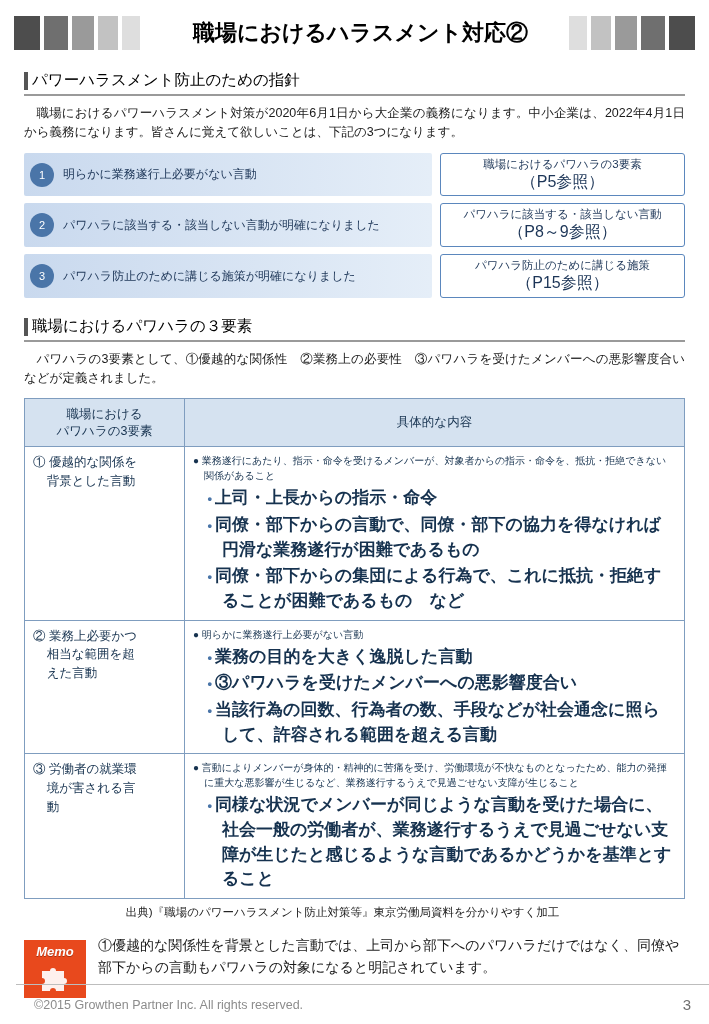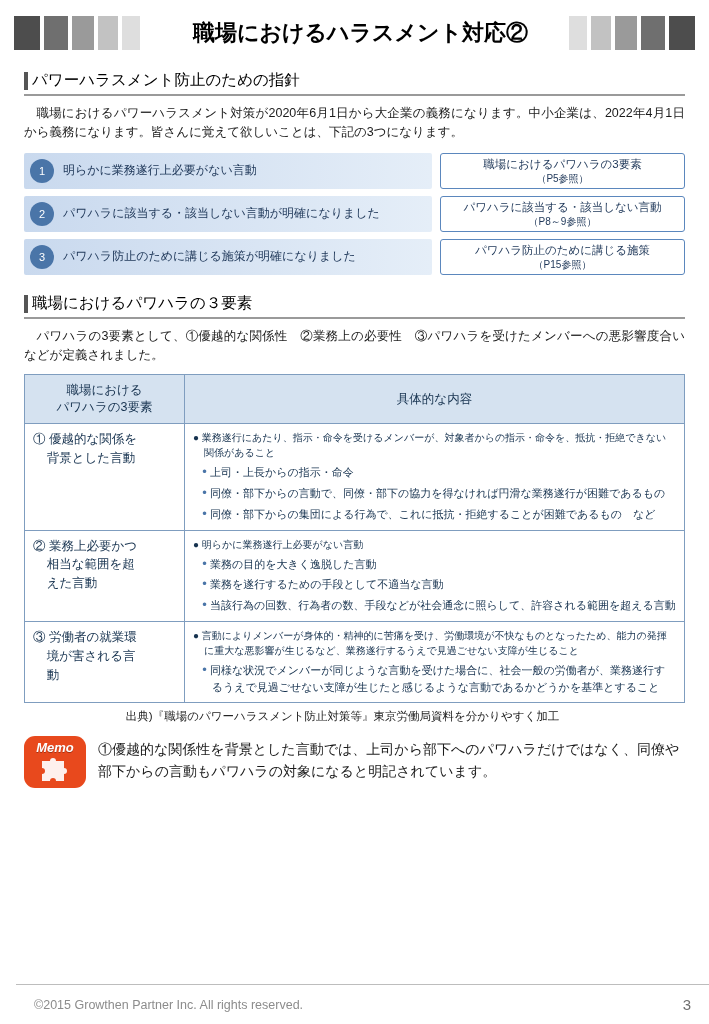--- a/index.html
+++ b/index.html
@@ -141,21 +141,21 @@
     display: flex;
     flex-direction: column;
     align-items: center;
     justify-content: center;
     text-align: center;
     padding: 3px 4px;
     font-size: 11.5px;
     color: #1c3557;
     line-height: 1.3;
   }
-  .point-right .sub { font-size: 10px; }
+  .point-right .sub { font-size: 16px; }
 
   
   .tbl {
     margin: 9px 24px 0 24px;
     width: calc(100% - 48px);
     border-collapse: collapse;
     table-layout: fixed;
   }
   .tbl th, .tbl td {
     border: 1px solid #7f9dbf;
@@ -181,26 +181,27 @@
   .cell-head .ind { display: block; padding-left: 1.1em; text-indent: -1.1em; }
   .bullet-main {
     font-size: 10px;
     line-height: 1.5;
     color: #16324f;
     padding-left: 1.1em;
     text-indent: -1.1em;
     margin: 0 0 3px 0;
   }
   .bullet-sub {
-    font-size: 11px;
+    font-size: 17px;
     line-height: 1.45;
     color: #16324f;
     padding-left: 1.7em;
     text-indent: -0.85em;
     margin: 2px 0 0 0;
+    font-weight: bold;
   }
   .bullet-sub::before {
     content: "•";
     color: #4a75a8;
     font-size: 13px;
     margin-right: 3px;
   }
   .bullet-main::before {
     content: "● ";
     color: #16324f;
@@ -216,27 +217,28 @@
 
   
   .memo {
     margin: 12px 24px 0 24px;
     display: flex;
     align-items: flex-start;
     gap: 12px;
   }
   .memo-badge {
     flex: 0 0 62px;
-    height: 52px;
+    height: 58px;
     background: #e8491d;
     position: relative;
-    border-radius: 11px;
+    border-radius: 0;
     display: flex;
     align-items: flex-start;
     justify-content: center;
+    margin-top: 8px;
   }
   .memo-badge .memo-label {
     color: #fff;
     font-size: 13px;
     font-style: italic;
     font-weight: bold;
     margin-top: 4px;
     text-shadow: 0 1px 0 #a33012;
   }
   .memo-puzzle {
@@ -352,21 +354,21 @@
       </tr>
       <tr>
         <td class="cell-head">
           <span class="ind">② 業務上必要かつ</span>
           <span class="ind" style="padding-left:1.1em;text-indent:0;">相当な範囲を超</span>
           <span class="ind" style="padding-left:1.1em;text-indent:0;">えた言動</span>
         </td>
         <td>
           <p class="bullet-main">明らかに業務遂行上必要がない言動</p>
           <p class="bullet-sub">業務の目的を大きく逸脱した言動</p>
-          <p class="bullet-sub">業務を遂行するための手段として不適当な言動</p>
+          <p class="bullet-sub">③パワハラを受けたメンバーへの悪影響度合い</p>
           <p class="bullet-sub">当該行為の回数、行為者の数、手段などが社会通念に照らして、許容される範囲を超える言動</p>
         </td>
       </tr>
       <tr>
         <td class="cell-head">
           <span class="ind">③ 労働者の就業環</span>
           <span class="ind" style="padding-left:1.1em;text-indent:0;">境が害される言</span>
           <span class="ind" style="padding-left:1.1em;text-indent:0;">動</span>
         </td>
         <td>

